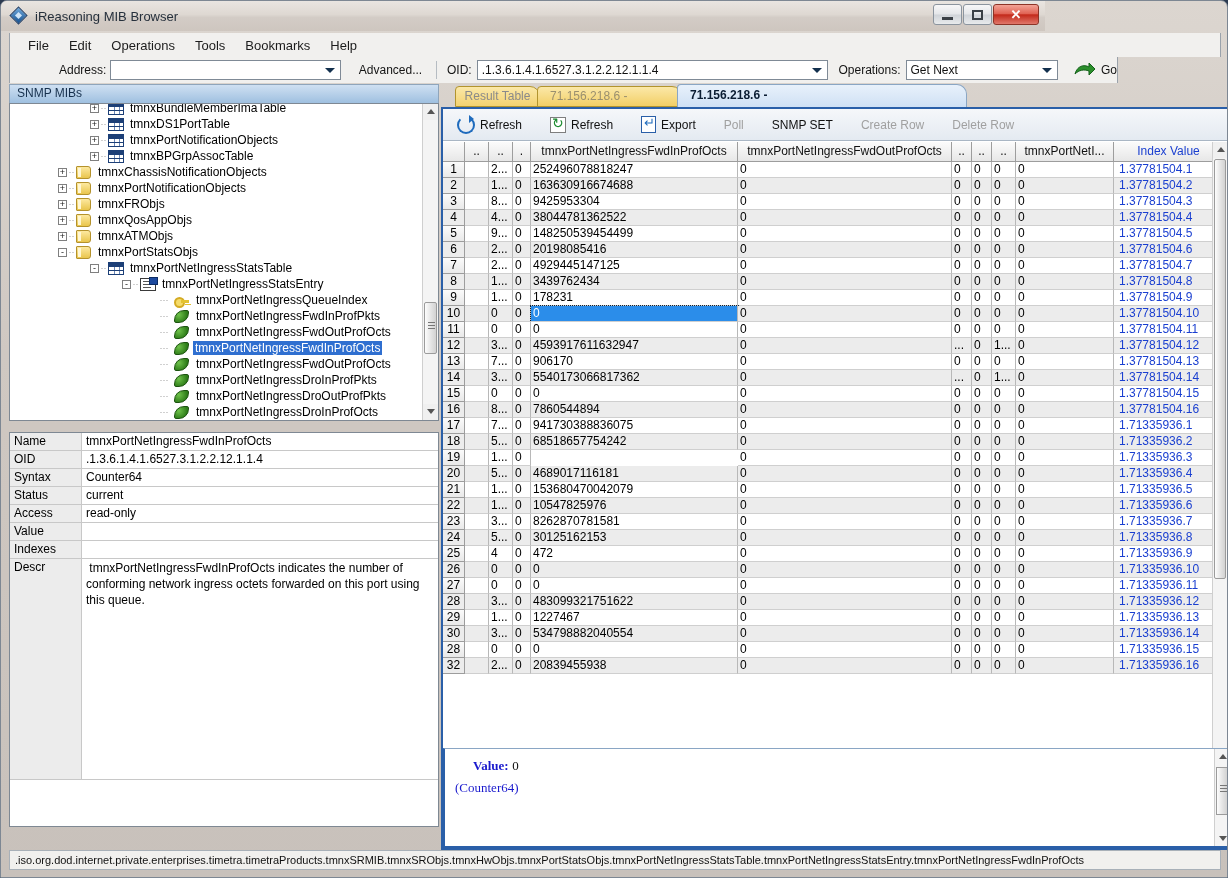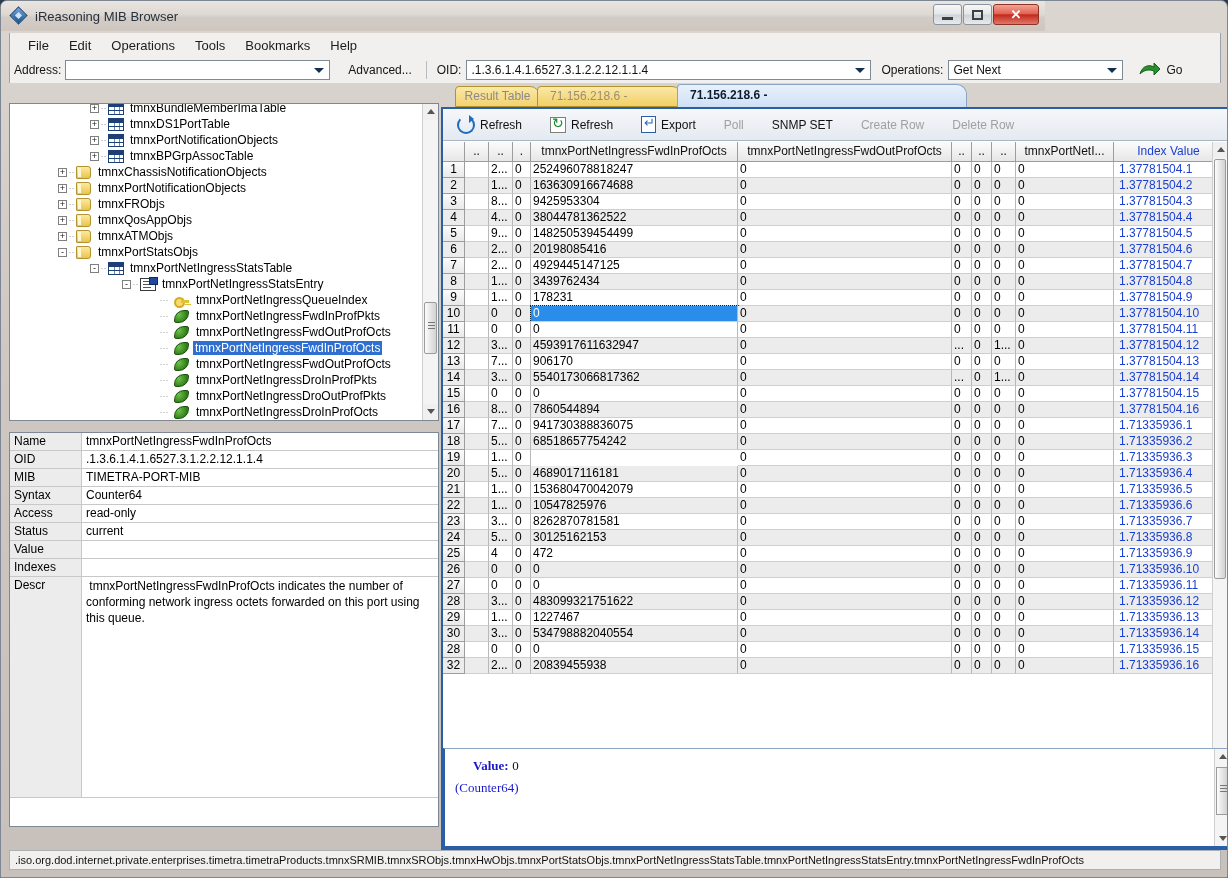--- a/index.html
+++ b/index.html
@@ -62,24 +62,24 @@
     position: absolute; left: 8px; top: 32px; width: 1212px; height: 24px;
     background: #f1f0ee;
     border-left: 1px solid #9aa2ab; border-right: 1px solid #9aa2ab;
     display: flex; align-items: center; padding-left: 8px;
   }
   .menu-item {
     padding: 3px 10px; font-size: 13px; color: #1c1c1c; cursor: default;
   }
   
   #addrrow {
-    position: absolute; left: 8px; top: 56px; width: 1212px; height: 26px;
+    position: absolute; left: 8px; top: 56px; width: 1109px; height: 26px;
     background: #f1f0ee;
     border-left: 1px solid #9aa2ab; border-right: 1px solid #9aa2ab;
-    display: flex; align-items: center;
+    display: flex; align-items: center; padding-left: 45px;
   }
   .lbl { font-size: 12px; color:#141414; }
   #address-label { margin-left: 4px; margin-right: 4px; }
   .combo {
     height: 20px; background: #fff; border: 1px solid #7f8a96;
     display: flex; align-items: center; position: relative;
     font-size: 12px; color: #111; padding-left: 4px;
   }
   .combo .arrow {
     position:absolute; right:5px; top:7px;
@@ -386,20 +386,21 @@
       <span class="arrowicon">
         <svg width="22" height="16" viewBox="0 0 22 16">
           <path d="M1 12 C3 4, 10 2, 15 5 L15 1 L21 7 L15 13 L15 9 C10 7, 5 8, 1 12 Z" fill="#2b8f2b" stroke="#14601a" stroke-width="1"></path>
         </svg>
       </span>
       <span class="lbl">Go</span>
     </div>
   </div>
 
   <div id="leftpanel">
+    <div id="mib-tab">SNMP MIBs</div>
 
     <div id="tree-box">
       <div id="tree-rows" style="position:absolute;left:0;top:0;right:16px;top:-4px;">
           <div class="tree-row" style="padding-left: 80px;">
             <span class="expander">+</span>
             <span class="dots">··</span>
             <span class="icon-tbl"></span>
             <span class="tree-label">tmnxBundleMemberImaTable</span>
           </div>
           <div class="tree-row" style="padding-left: 80px;">
@@ -527,34 +528,30 @@
       <div id="prop-rows">
           <div class="prop-row">
             <div class="prop-key">Name</div>
             <div class="prop-val">tmnxPortNetIngressFwdInProfOcts</div>
           </div>
           <div class="prop-row">
             <div class="prop-key">OID</div>
             <div class="prop-val">.1.3.6.1.4.1.6527.3.1.2.2.12.1.1.4</div>
           </div>
           <div class="prop-row">
-            <div class="prop-key">MIB</div>
-            <div class="prop-val">TIMETRA-PORT-MIB</div>
-          </div>
-          <div class="prop-row">
             <div class="prop-key">Syntax</div>
             <div class="prop-val">Counter64</div>
+          </div>
+          <div class="prop-row">
+            <div class="prop-key">Status</div>
+            <div class="prop-val">current</div>
           </div>
           <div class="prop-row">
             <div class="prop-key">Access</div>
             <div class="prop-val">read-only</div>
-          </div>
-          <div class="prop-row">
-            <div class="prop-key">Status</div>
-            <div class="prop-val">current</div>
           </div>
           <div class="prop-row">
             <div class="prop-key">Value</div>
             <div class="prop-val"></div>
           </div>
           <div class="prop-row">
             <div class="prop-key">Indexes</div>
           </div>
         </div>
       <div class="prop-row" id="prop-descr-row">

